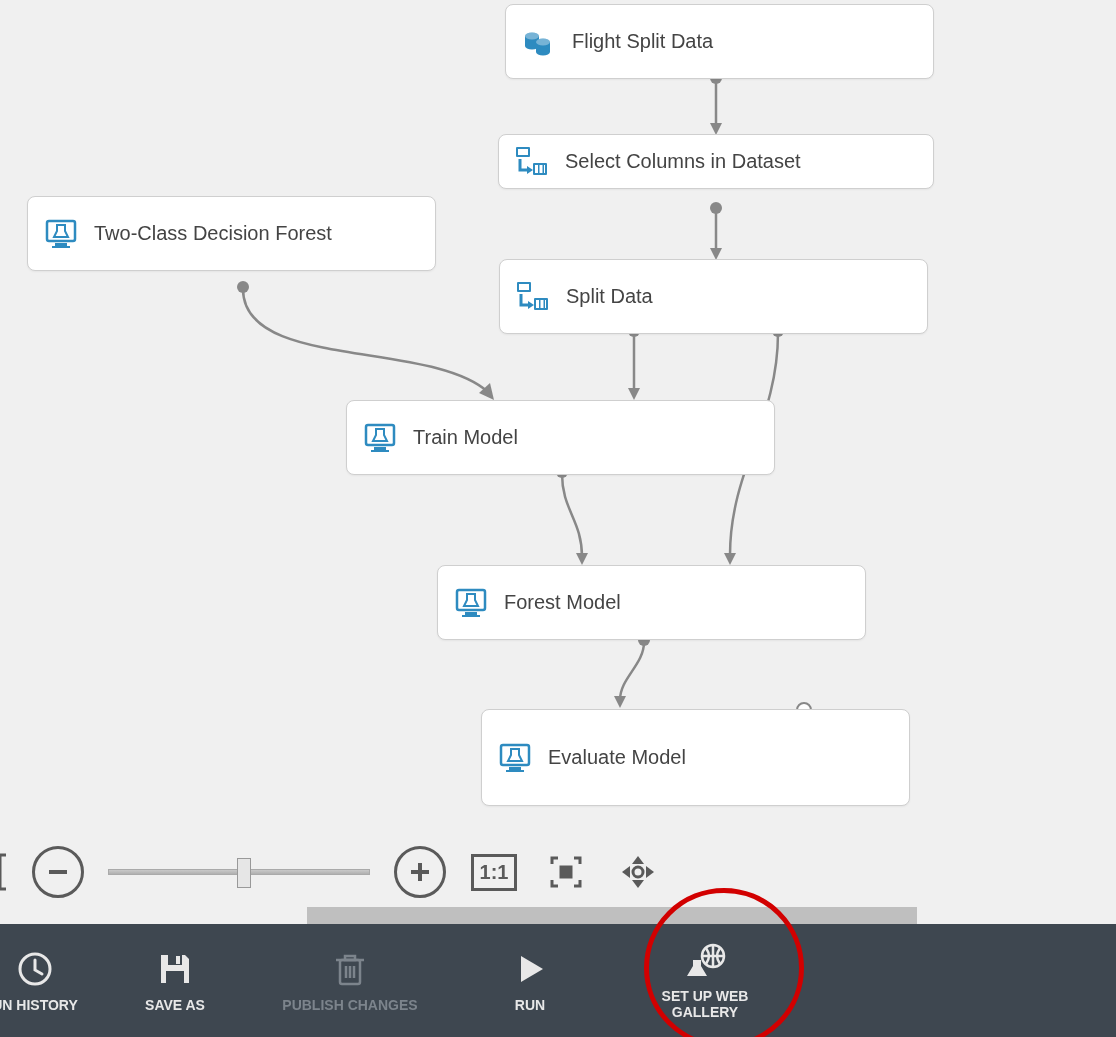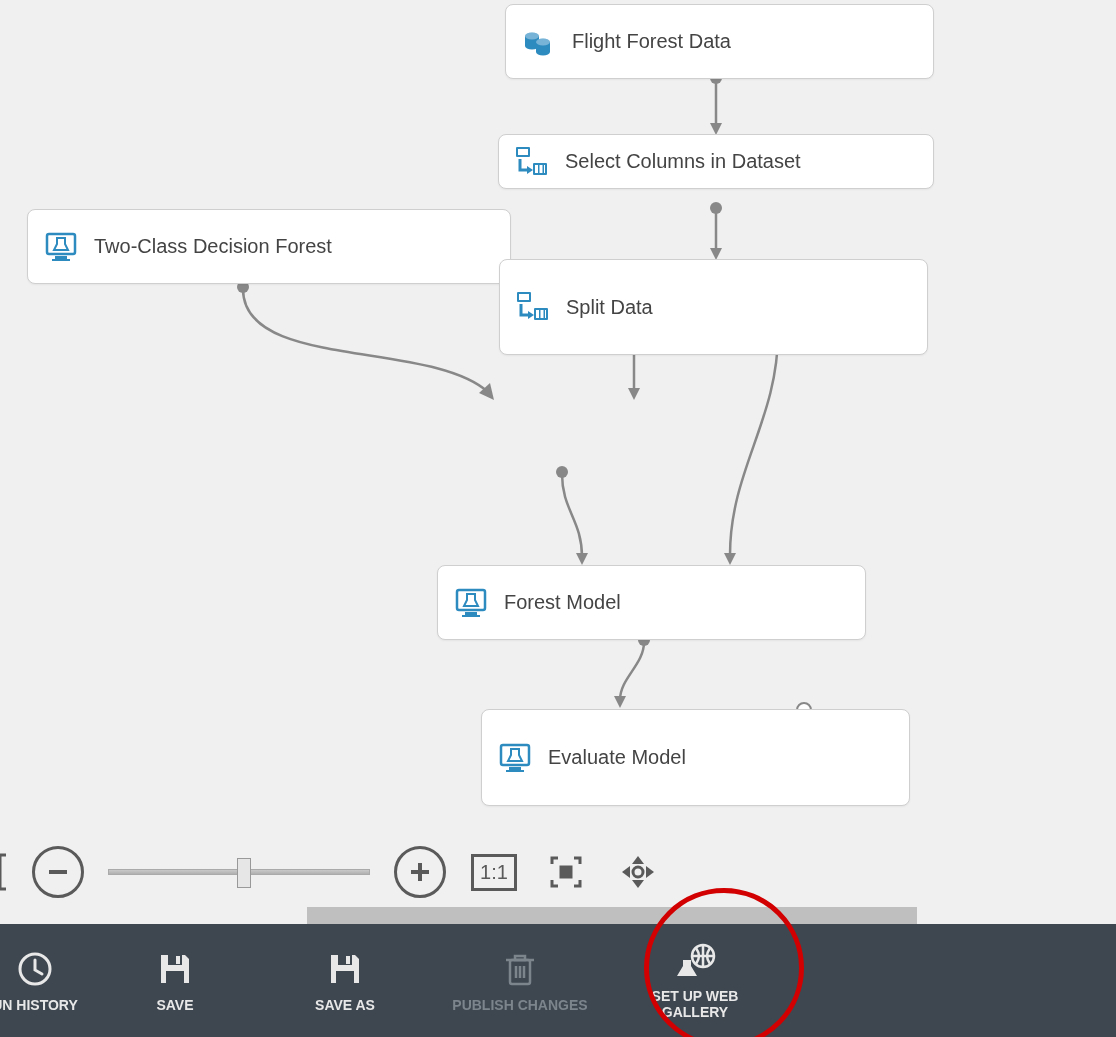--- a/index.html
+++ b/index.html
@@ -69,71 +69,82 @@
             <rect x="4" y="12" width="14" height="10"></rect>
             <ellipse cx="11" cy="22" rx="7" ry="3.5"></ellipse>
             <ellipse cx="22" cy="18" rx="7" ry="3.5"></ellipse>
             <rect x="15" y="18" width="14" height="10"></rect>
             <ellipse cx="22" cy="28" rx="7" ry="3.5"></ellipse>
           </g>
           <ellipse cx="11" cy="12" rx="7" ry="3.5" fill="#fff" opacity=".35"></ellipse>
           <ellipse cx="22" cy="18" rx="7" ry="3.5" fill="#fff" opacity=".35"></ellipse>
         </svg>
   </span>
-  <span class="label">Flight Forest Data</span>
+  <span class="label">Flight Split Data</span>
 </div>
 
 <div class="node" style="left:498px;top:134px;width:436px;height:55px">
   <span class="icon">
     <svg width="34" height="34" viewBox="0 0 34 34">
           <g fill="#2e8bc0">
             <rect x="1" y="2" width="14" height="10" rx="1"></rect>
             <rect x="3" y="4" width="10" height="6" fill="#fff"></rect>
             <path d="M5 14 L5 25 L12 25" stroke="#2e8bc0" stroke-width="3" fill="none"></path>
             <polygon points="12,21 12,29 18,25"></polygon>
             <rect x="18" y="18" width="14" height="12" rx="1"></rect>
             <rect x="20" y="20" width="3" height="8" fill="#fff"></rect>
             <rect x="24.5" y="20" width="3" height="8" fill="#fff"></rect>
             <rect x="29" y="20" width="1" height="8" fill="#fff"></rect>
           </g>
         </svg>
   </span>
   <span class="label">Select Columns in Dataset</span>
 </div>
 
-<div class="node" style="left:27px;top:209px;width:484px;height:75px">
+<div class="node" style="left:27px;top:196px;width:409px;height:75px">
   <span class="icon">
     <svg width="34" height="34" viewBox="0 0 34 34">
           <rect x="3" y="4" width="28" height="20" rx="2" fill="none" stroke="#2e8bc0" stroke-width="2.5"></rect>
           <rect x="11" y="26" width="12" height="3" fill="#2e8bc0"></rect>
           <rect x="8" y="29" width="18" height="2" fill="#2e8bc0"></rect>
           <path d="M13 8 L13 14 L10 20 L24 20 L21 14 L21 8 Z" fill="none" stroke="#2e8bc0" stroke-width="2"></path>
         </svg>
   </span>
   <span class="label">Two-Class Decision Forest</span>
 </div>
 
-<div class="node" style="left:499px;top:259px;width:429px;height:96px">
+<div class="node" style="left:499px;top:259px;width:429px;height:75px">
   <span class="icon">
     <svg width="34" height="34" viewBox="0 0 34 34">
           <g fill="#2e8bc0">
             <rect x="1" y="2" width="14" height="10" rx="1"></rect>
             <rect x="3" y="4" width="10" height="6" fill="#fff"></rect>
             <path d="M5 14 L5 25 L12 25" stroke="#2e8bc0" stroke-width="3" fill="none"></path>
             <polygon points="12,21 12,29 18,25"></polygon>
             <rect x="18" y="18" width="14" height="12" rx="1"></rect>
             <rect x="20" y="20" width="3" height="8" fill="#fff"></rect>
             <rect x="24.5" y="20" width="3" height="8" fill="#fff"></rect>
             <rect x="29" y="20" width="1" height="8" fill="#fff"></rect>
           </g>
         </svg>
   </span>
   <span class="label">Split Data</span>
 </div>
 
+<div class="node" style="left:346px;top:400px;width:429px;height:75px">
+  <span class="icon">
+    <svg width="34" height="34" viewBox="0 0 34 34">
+          <rect x="3" y="4" width="28" height="20" rx="2" fill="none" stroke="#2e8bc0" stroke-width="2.5"></rect>
+          <rect x="11" y="26" width="12" height="3" fill="#2e8bc0"></rect>
+          <rect x="8" y="29" width="18" height="2" fill="#2e8bc0"></rect>
+          <path d="M13 8 L13 14 L10 20 L24 20 L21 14 L21 8 Z" fill="none" stroke="#2e8bc0" stroke-width="2"></path>
+        </svg>
+  </span>
+  <span class="label">Train Model</span>
+</div>
 
 <div class="node" style="left:437px;top:565px;width:429px;height:75px">
   <span class="icon">
     <svg width="34" height="34" viewBox="0 0 34 34">
           <rect x="3" y="4" width="28" height="20" rx="2" fill="none" stroke="#2e8bc0" stroke-width="2.5"></rect>
           <rect x="11" y="26" width="12" height="3" fill="#2e8bc0"></rect>
           <rect x="8" y="29" width="18" height="2" fill="#2e8bc0"></rect>
           <path d="M13 8 L13 14 L10 20 L24 20 L21 14 L21 8 Z" fill="none" stroke="#2e8bc0" stroke-width="2"></path>
         </svg>
   </span>
@@ -166,21 +177,21 @@
   <div class="slider-track">
     <div class="slider-handle"></div>
   </div>
   <div class="circ-btn">
       <svg width="22" height="22">
         <rect x="2" y="9" width="18" height="4" fill="#5a5a5a"></rect>
         <rect x="9" y="2" width="4" height="18" fill="#5a5a5a"></rect>
       </svg>
     </div>
   <div class="tool-btn">
-    <div style="border:3px solid #5a5a5a;padding:4px 6px;font-weight:400;font-size:20px">1:1</div>
+    <div style="border:3px solid #5a5a5a;padding:4px 6px;font-weight:700;font-size:20px">1:1</div>
   </div>
   <div class="tool-btn">
     <svg width="40" height="40" viewBox="0 0 40 40" stroke="#5a5a5a" stroke-width="3" fill="#5a5a5a">
         <rect x="15" y="15" width="10" height="10"></rect>
         <path d="M6 12 L6 6 L12 6" fill="none"></path>
         <path d="M28 6 L34 6 L34 12" fill="none"></path>
         <path d="M34 28 L34 34 L28 34" fill="none"></path>
         <path d="M12 34 L6 34 L6 28" fill="none"></path>
       </svg>
   </div>
@@ -209,44 +220,41 @@
   </div>
   <div class="fbtn" style="width:170px">
     <span class="ficon">
         <svg width="36" height="36" viewBox="0 0 36 36" fill="#e8e8e8">
           <path d="M4 4 L28 4 L32 8 L32 32 L4 32 Z"></path>
           <rect x="9" y="20" width="18" height="12" fill="#3e4750"></rect>
           <rect x="11" y="4" width="14" height="10" fill="#3e4750"></rect>
           <rect x="19" y="5" width="4" height="8" fill="#e8e8e8"></rect>
         </svg>
       </span>
-    <span>SAVE</span>
-  </div>
-  <div class="fbtn" style="width:170px">
-    <span class="ficon">
-        <svg width="36" height="36" viewBox="0 0 36 36" fill="#e8e8e8">
-          <path d="M4 4 L28 4 L32 8 L32 32 L4 32 Z"></path>
-          <rect x="9" y="20" width="18" height="12" fill="#3e4750"></rect>
-          <rect x="11" y="4" width="14" height="10" fill="#3e4750"></rect>
-          <rect x="19" y="5" width="4" height="8" fill="#e8e8e8"></rect>
-        </svg>
-      </span>
     <span>SAVE AS</span>
   </div>
   <div class="fbtn disabled" style="width:180px">
     <span class="ficon">
         <svg width="34" height="38" viewBox="0 0 34 38" fill="none" stroke="#7c848c" stroke-width="2.5">
           <rect x="7" y="10" width="20" height="24" rx="2"></rect>
           <path d="M3 10 L31 10"></path>
           <path d="M12 6 L22 6 L22 10 L12 10 Z"></path>
           <path d="M13 16 L13 28 M17 16 L17 28 M21 16 L21 28"></path>
         </svg>
       </span>
     <span>PUBLISH CHANGES</span>
   </div>
+  <div class="fbtn" style="width:180px">
+    <span class="ficon">
+        <svg width="34" height="38" viewBox="0 0 34 38" fill="#e8e8e8">
+          <polygon points="8,6 30,19 8,32"></polygon>
+        </svg>
+      </span>
+    <span>RUN</span>
+  </div>
   <div class="fbtn" style="width:170px">
     <span class="ficon">
         <svg width="44" height="38" viewBox="0 0 44 38" fill="none" stroke="#e8e8e8" stroke-width="2.5">
           <circle cx="30" cy="14" r="11"></circle>
           <path d="M19 14 L41 14 M30 3 L30 25 M23 6 C27 12 27 16 23 22 M37 6 C33 12 33 16 37 22"></path>
           <path d="M10 18 L10 24 L4 34 L24 34 L18 24 L18 18" fill="#e8e8e8" stroke="none"></path>
         </svg>
       </span>
     <span style="white-space:pre-line;line-height:1.1">SET UP WEB
 GALLERY</span>

